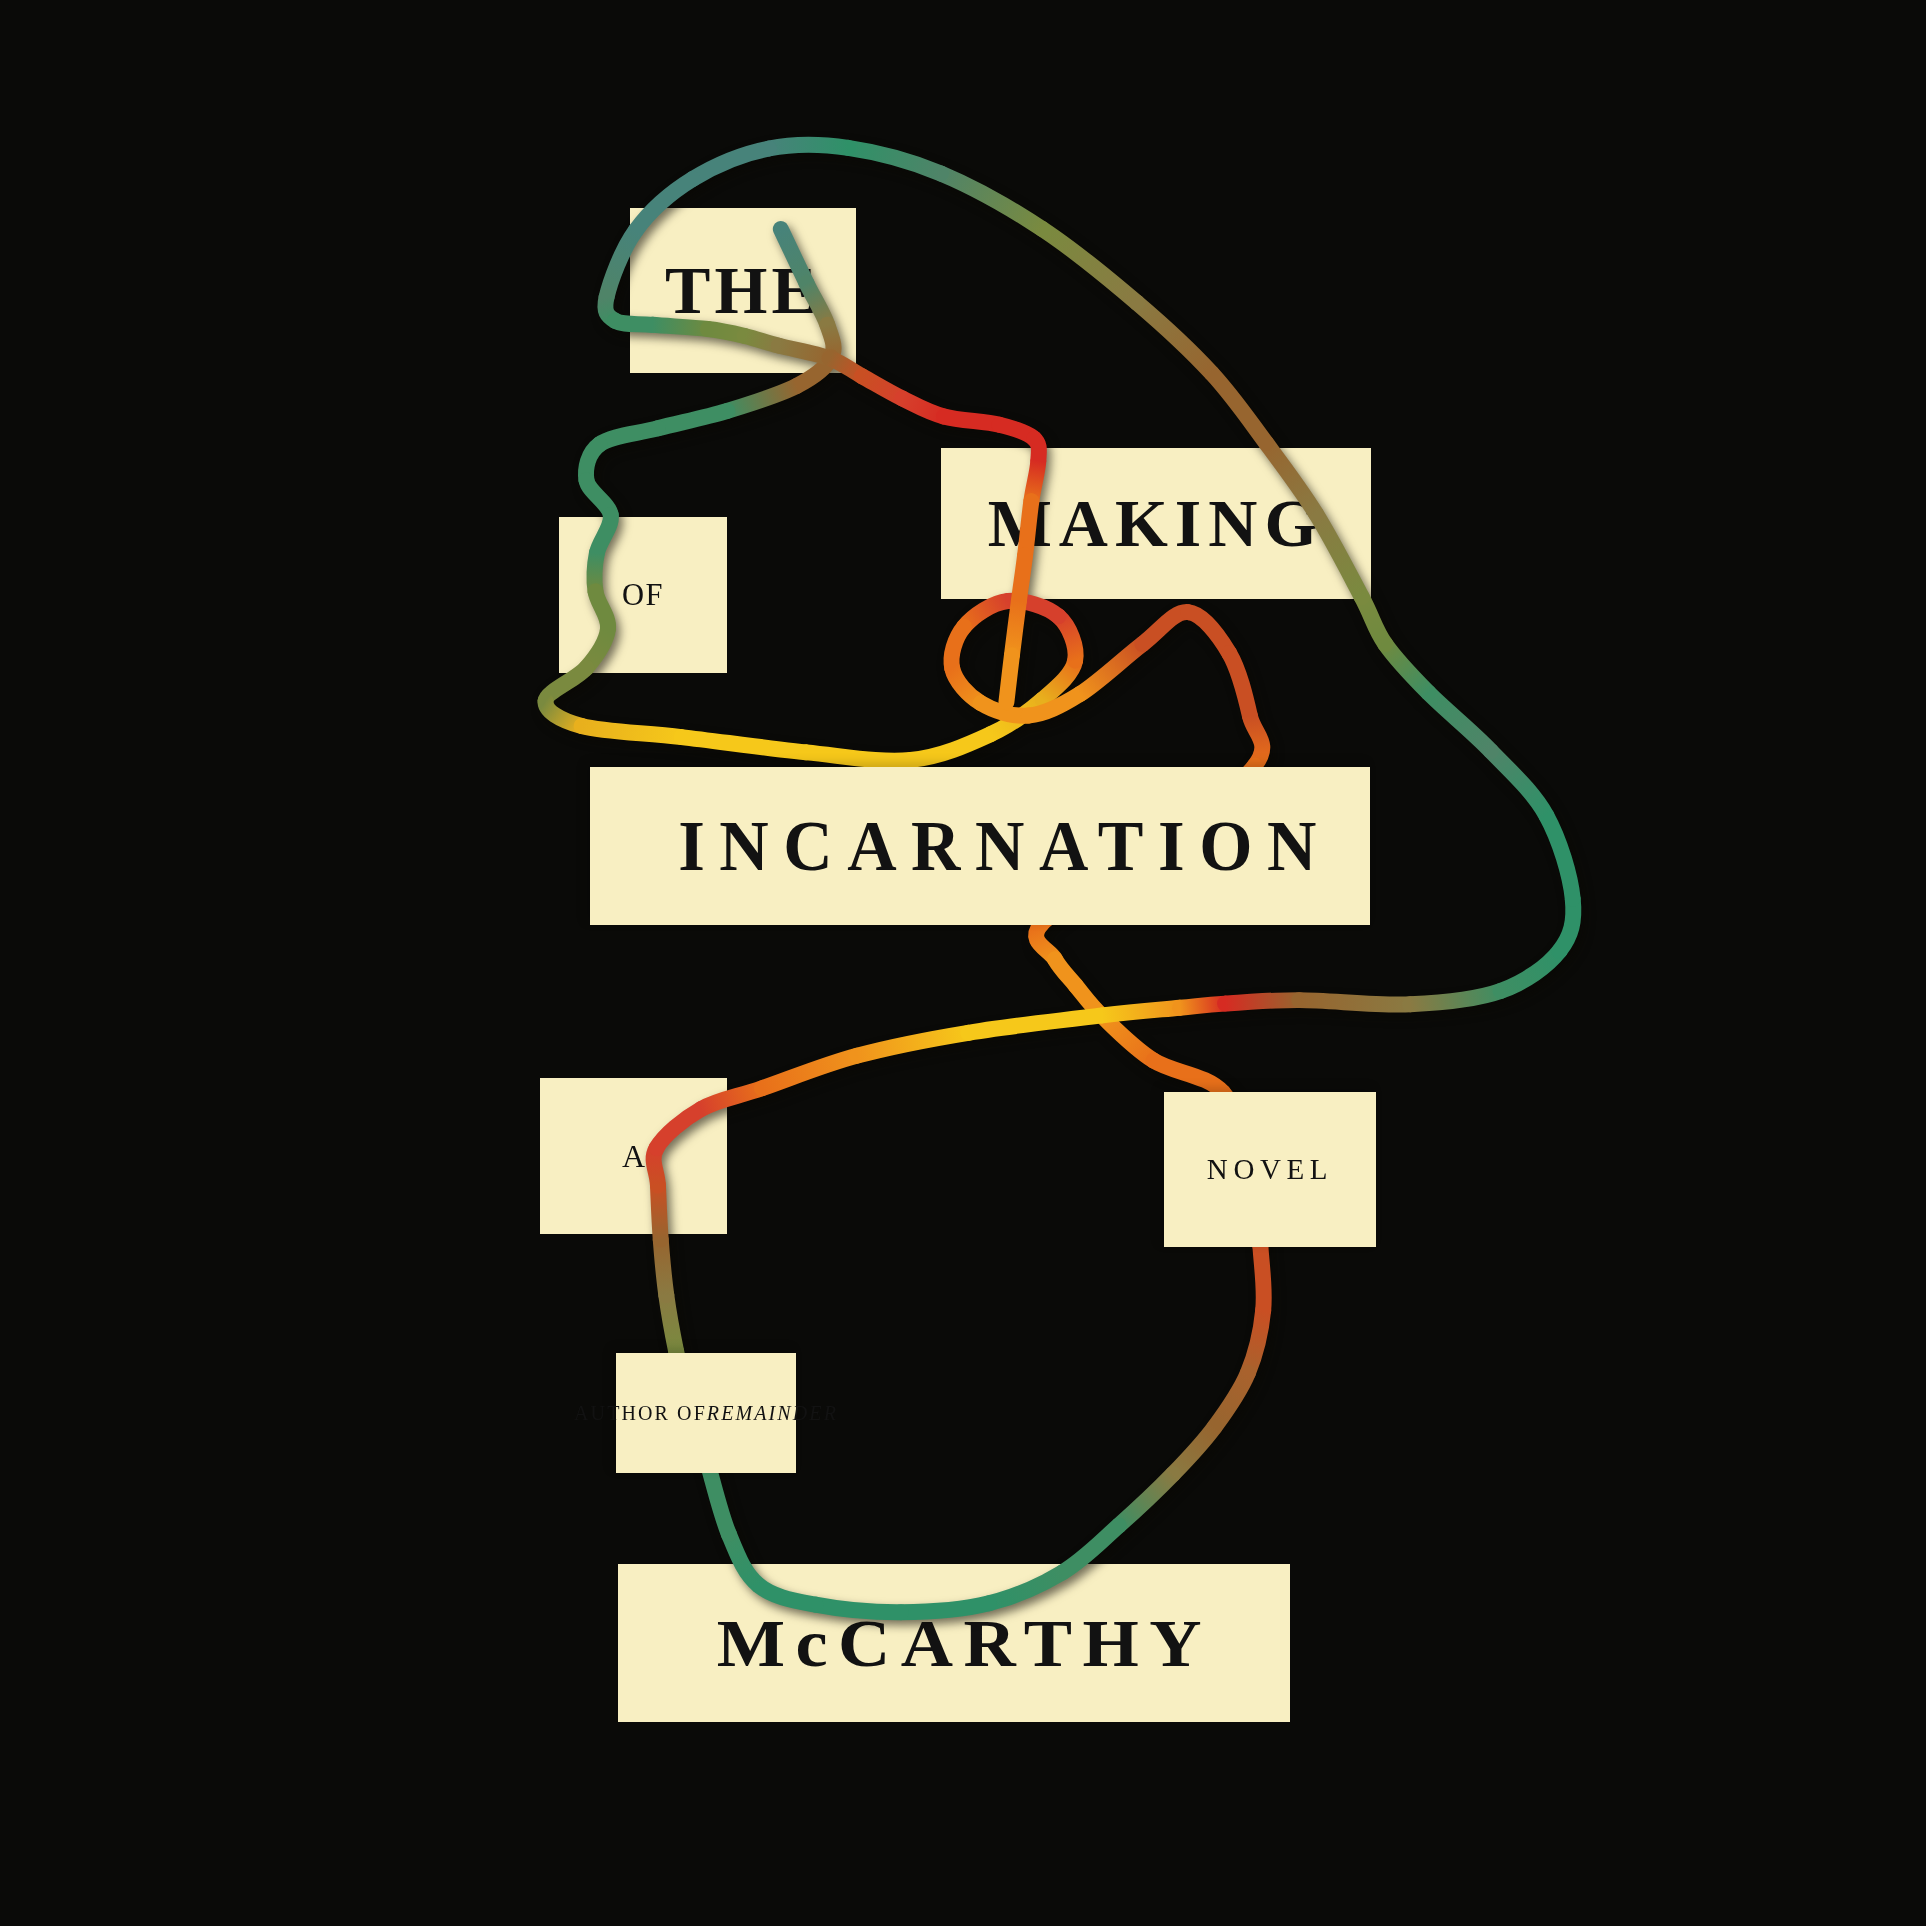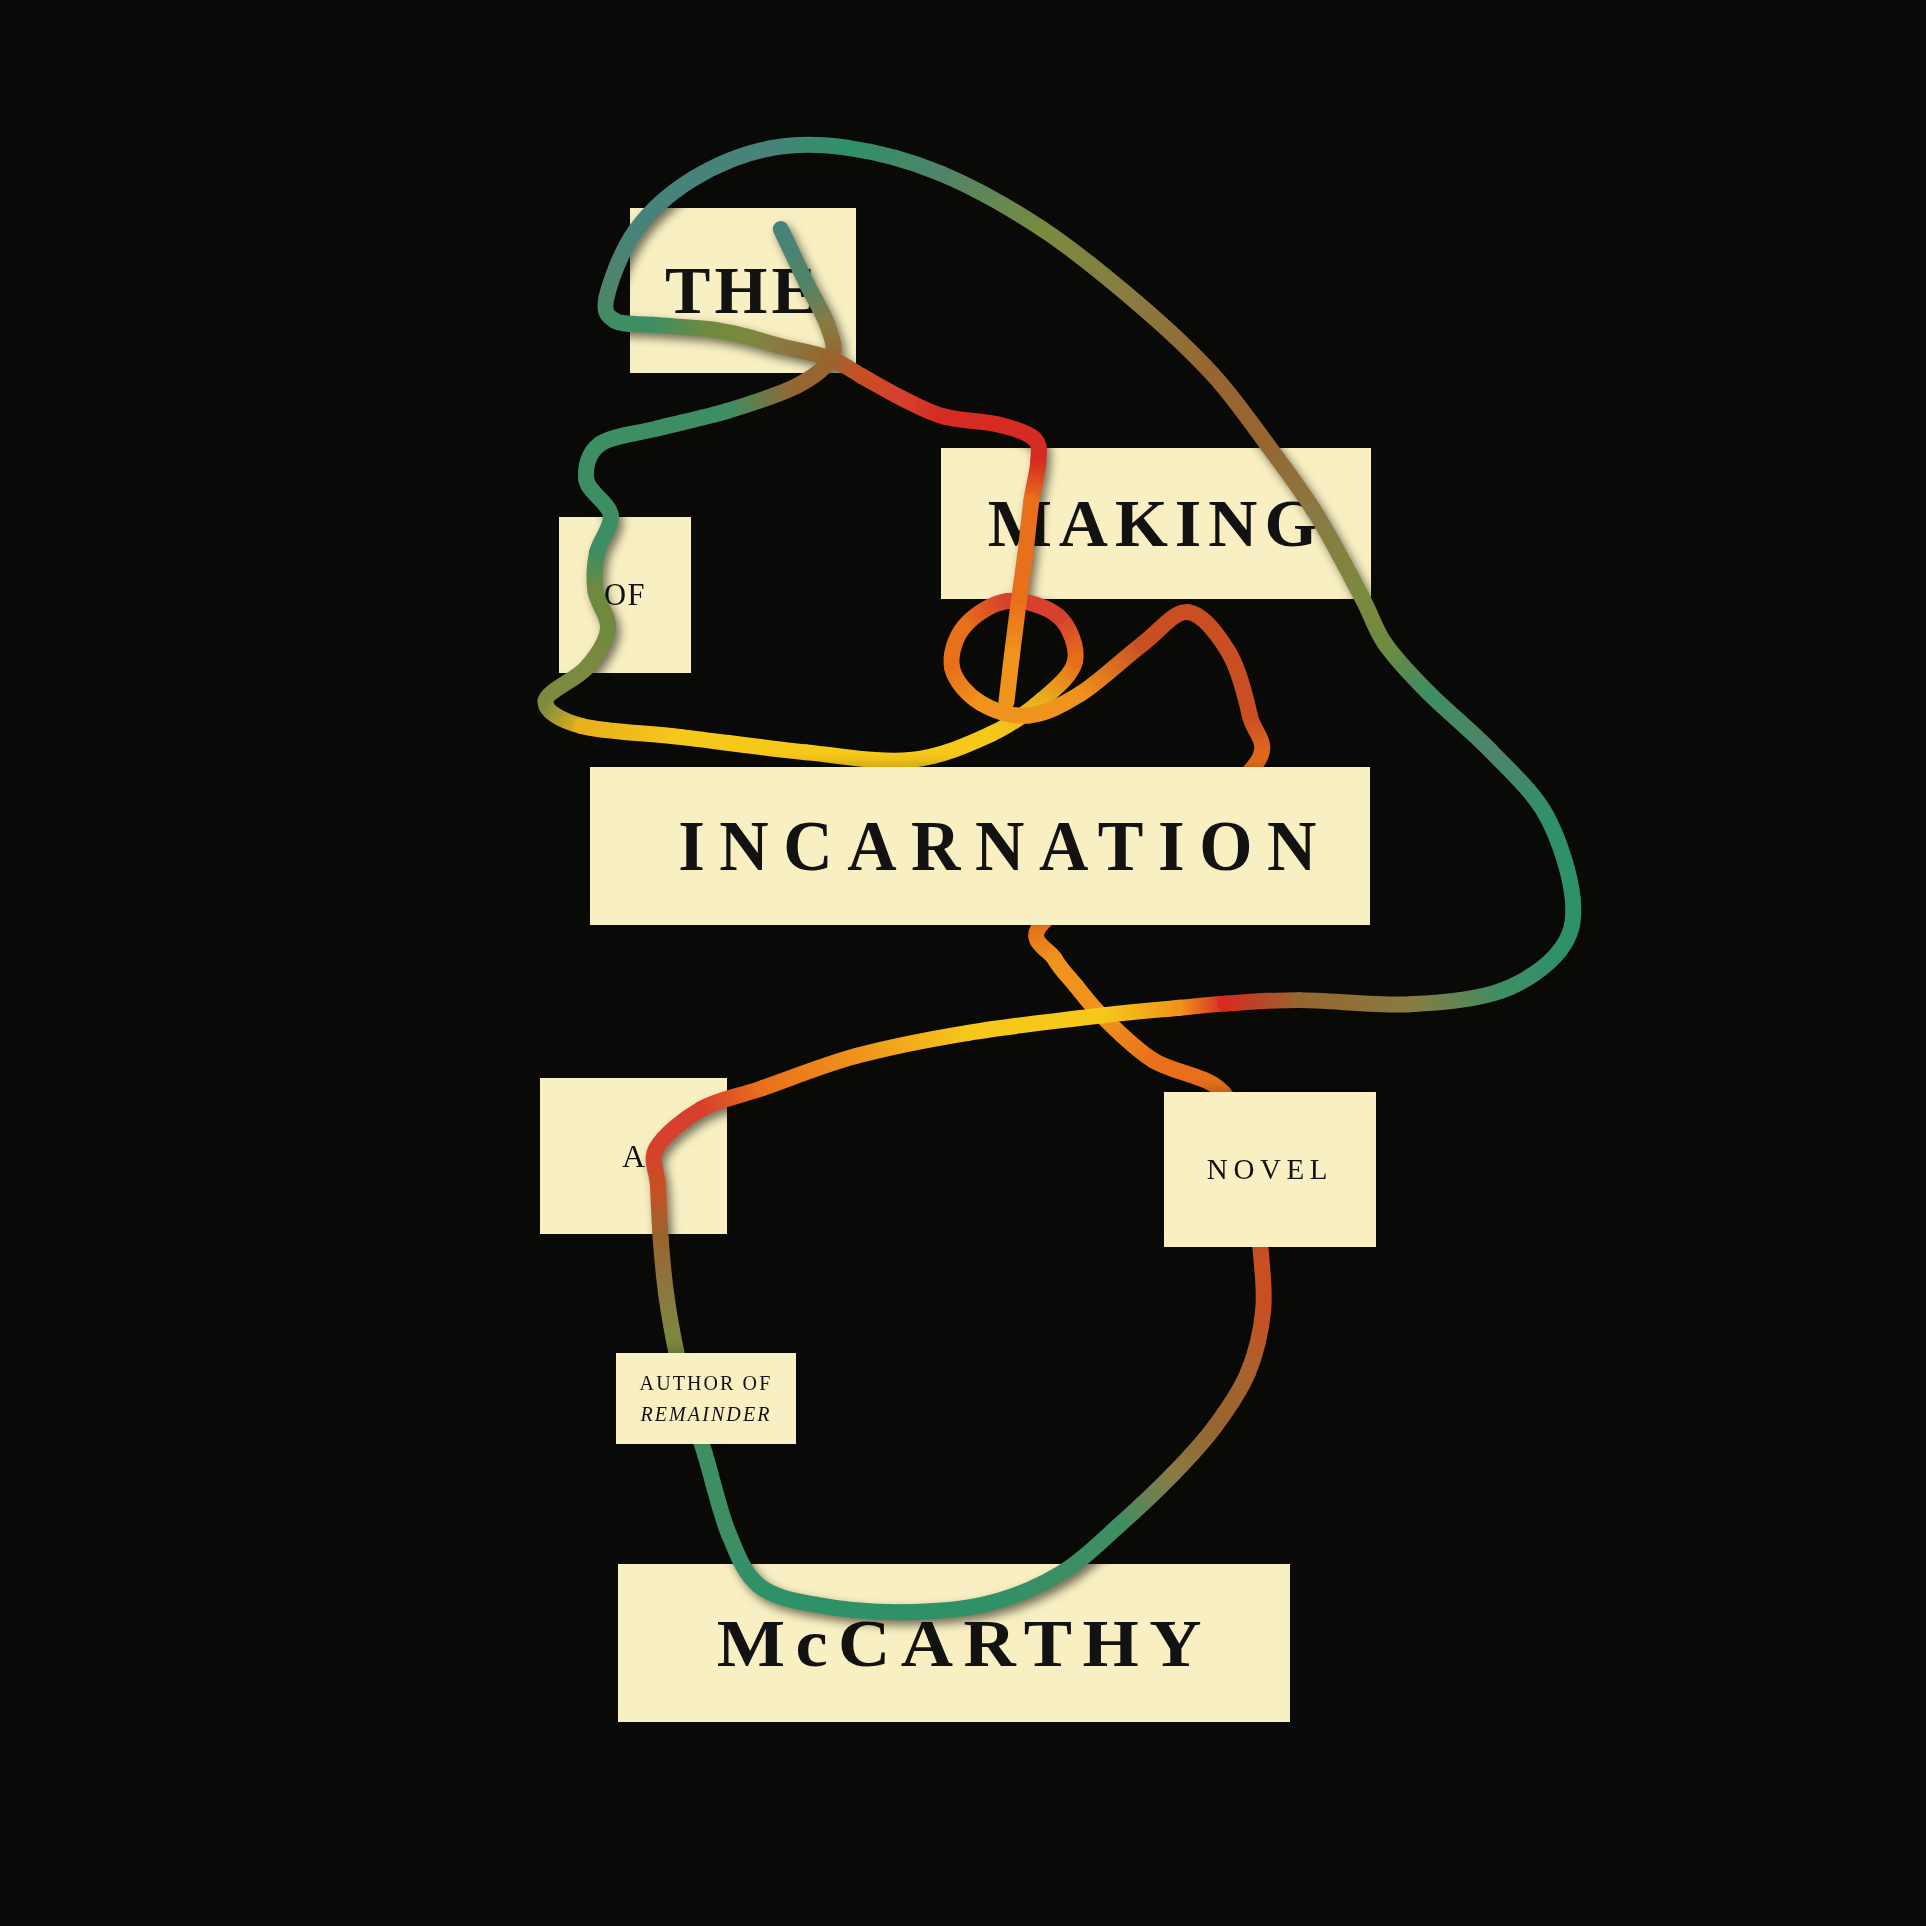--- a/index.html
+++ b/index.html
@@ -14,27 +14,27 @@
     position:absolute;
     background:var(--panel,#f8efc2);
     color:var(--ink,#121212);
     display:flex;align-items:center;justify-content:center;
     text-align:center;
     white-space:nowrap;
   }
   .block .txt{display:block;}
   
   .b-the   {left:630px;  top:208px;  width:226px; height:165px; font-size:68px; font-weight:700; letter-spacing:4.2px;}
-  .b-of    {left:559px;  top:517px;  width:132px; height:156px; font-size:30.5px; font-weight:400; letter-spacing:1.4px;}
+  .b-of    {left:559px;  top:517px;  width:168px; height:156px; font-size:30.5px; font-weight:400; letter-spacing:1.4px;}
   .b-making{left:941px; top:448px;  width:430px; height:151px; font-size:68px; font-weight:700; letter-spacing:7px;}
   .b-incar {left:590px;  top:767px; width:732px;height:158px; font-size:72px;font-weight:700; letter-spacing:15.3px;padding-left:48px;}
   .b-incar .txt{transform:scaleX(0.95);}
   .b-a     {left:540px;  top:1078px; width:187px; height:156px; font-size:32px; font-weight:400;}
   .b-novel {left:1164px; top:1092px; width:212px; height:155px; font-size:29px; font-weight:400; letter-spacing:5.6px;}
-  .b-author{left:616px;  top:1353px; width:180px; height:91px; font-size:20px; font-weight:400; letter-spacing:2.1px; flex-direction:column; line-height:30.5px;}
+  .b-author{left:616px;  top:1353px; width:180px; height:120px; font-size:20px; font-weight:400; letter-spacing:2.1px; flex-direction:row; line-height:30.5px;}
   .b-author .line2{font-style:italic;}
   .b-tom   {left:965px; top:1324px; width:271px; height:158px; font-size:68px; font-weight:700; letter-spacing:12.5px;}
   .b-mcc   {left:618px;  top:1564px; width:652px; height:158px; font-size:67px; font-weight:700; letter-spacing:9.7px;padding-left:20px;}
   .b-mcc .txt{transform:scaleX(1.08);}
   
   .over{box-shadow:-4.2px -4.2px 9.7px rgba(0,0,0,0.18);}
   svg.rope{
     position:absolute;left:0;top:0;
     filter:drop-shadow(4.2px 5.6px 4.9px rgba(10,8,2,0.55));
   }

